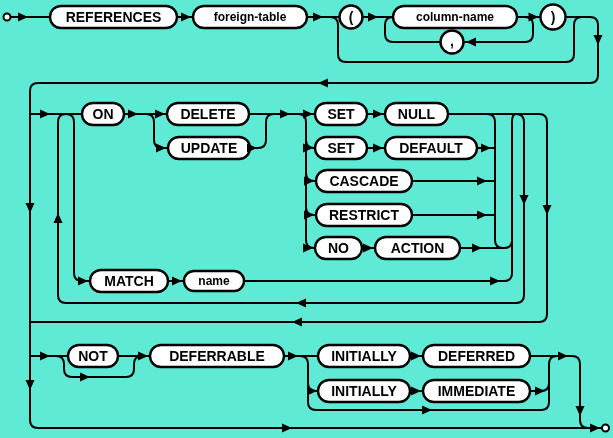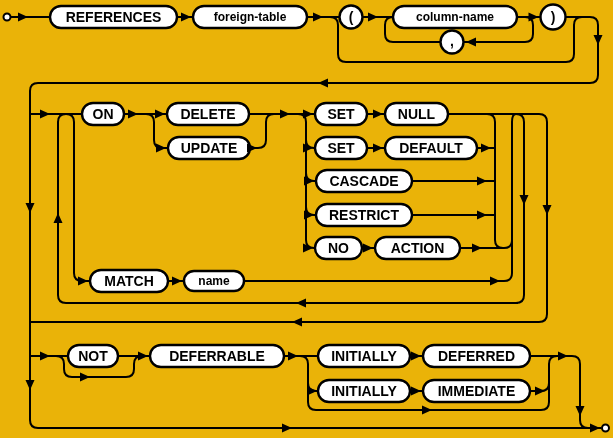--- a/index.html
+++ b/index.html
@@ -1,16 +1,16 @@
 <!DOCTYPE html>
 <html><head>
 <meta charset="utf-8">
 <style>
   html,body { margin:0; padding:0; background:#ffffff; }
-  #stage { width:613px; height:438px; position:relative; background:#eab308; }
+  #stage { width:613px; height:438px; position:relative; background:#5eead4; }
   svg { display:block; }
   .wire { fill:none; stroke:#000; stroke-width:2; }
   .pill { fill:#fff; stroke:#000; stroke-width:2.4; }
   .term { fill:#fff; stroke:#000; stroke-width:2; }
   .kw   { font-family:"Liberation Sans","DejaVu Sans",sans-serif; font-weight:bold; font-size:14px; fill:#000; text-anchor:middle; }
   .mv   { font-family:"Liberation Sans","DejaVu Sans",sans-serif; font-weight:bold; font-size:12px; fill:#000; text-anchor:middle; }
   .pu   { font-family:"Liberation Sans","DejaVu Sans",sans-serif; font-weight:bold; font-size:14px; fill:#000; text-anchor:middle; }
   .ah   { fill:#000; stroke:none; }
 </style>
 </head>

